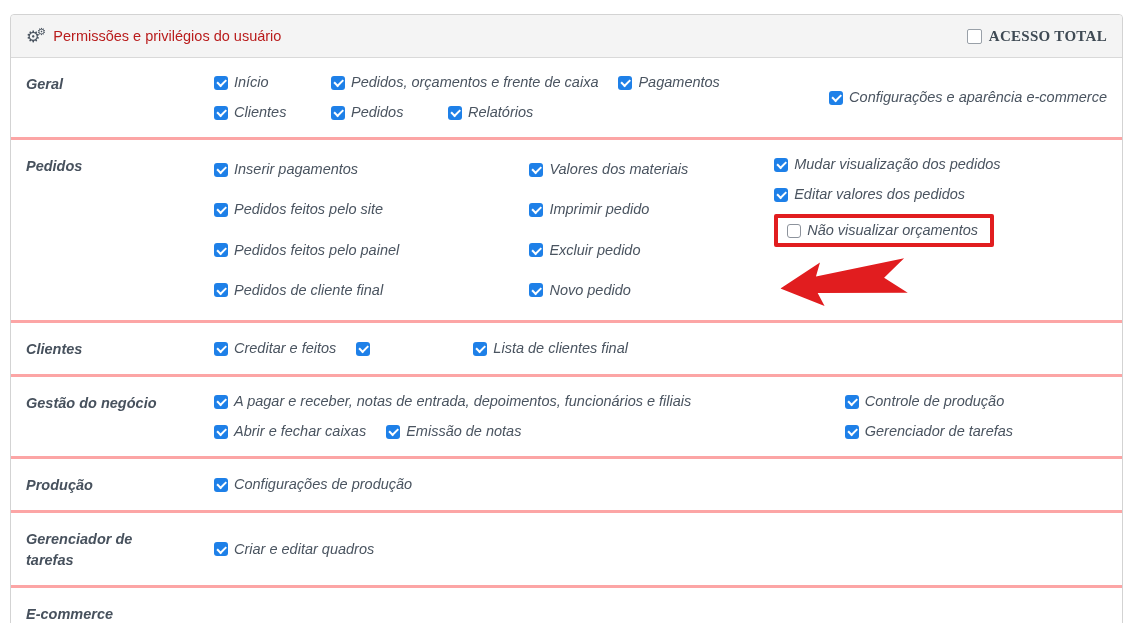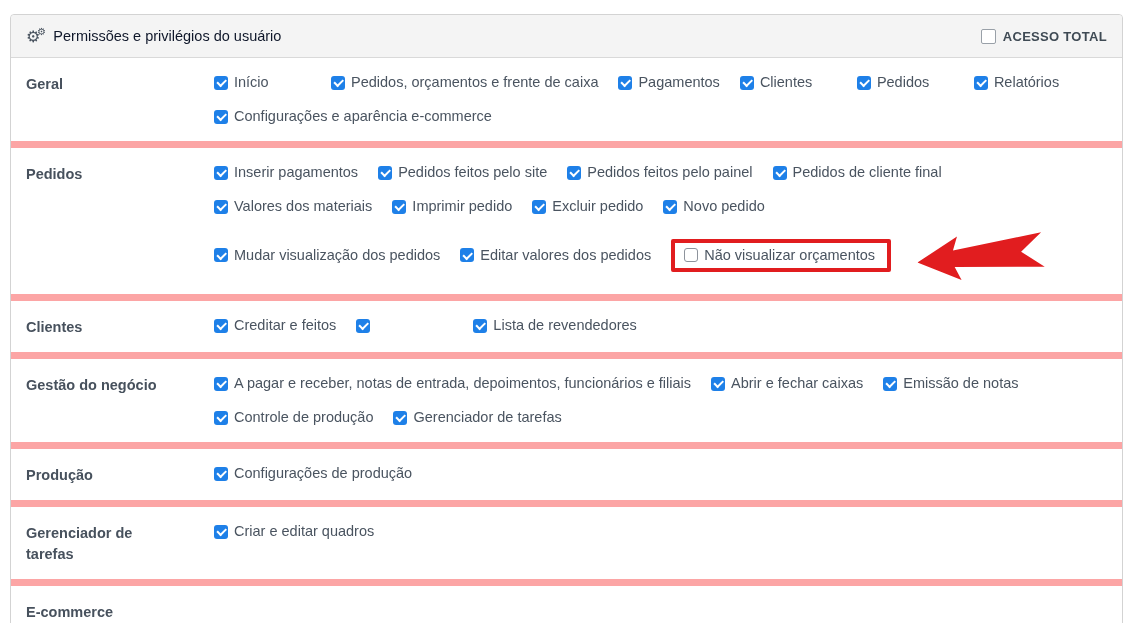--- a/index.html
+++ b/index.html
@@ -16,41 +16,41 @@
   }
   .panel-header {
     display:flex; align-items:center; justify-content:space-between;
     background:#f4f4f4; border-bottom:1px solid #d9d9d9;
     border-radius:4px 4px 0 0; padding:10px 15px; height:43px;
   }
   .header-left { display:flex; align-items:center; gap:7px; }
   .cogs { color:#4a5460; line-height:1; white-space:nowrap; font-family:"DejaVu Sans",sans-serif; }
   .cogs .g1 { font-size:16px; }
   .cogs .g2 { font-size:10px; margin-left:-3px; vertical-align:7px; display:inline-block; }
-  .panel-title { color:#0f172a; }
+  .panel-title { color:#b91c1c; }
   .total-access { display:flex; align-items:center; gap:7px; cursor:pointer; }
-  .total-access .ta-label { font-weight:bold; font-size:13px; letter-spacing:.3px; color:#3f4a54; }
+  .total-access .ta-label { font-weight:bold; font-size:15px; letter-spacing:.3px; color:#3f4a54;font-family:Liberation Serif, serif; }
   .cb {
     width:14px; height:14px; border-radius:3px; display:inline-block;
     position:relative; flex:none;
   }
   .cb.checked { background:var(--blue); }
   .cb.checked::after {
     content:""; position:absolute; left:3px; top:3.5px; width:7px; height:3.5px;
     border-left:2px solid #fff; border-bottom:2px solid #fff; transform:rotate(-45deg);
   }
   .cb.unchecked { background:#fff; border:1.5px solid #8d939c; }
   .cb.big { width:15px; height:15px; border-radius:2px; border:1.5px solid #99a0a8; }
   .rows { padding-bottom:13px; }
-  .row { display:flex; padding:14px 15px; border-bottom:7px solid #fca5a5; }
+  .row { display:flex; padding:14px 15px; border-bottom:3px solid #fca5a5;font-style:italic; }
   .row-label {
     width:155px; flex:none; margin-right:33px; font-weight:bold;
     color:var(--label); line-height:21px; padding-top:2px;
   }
-  .row-content { flex:1; display:flex; flex-direction:column; gap:13px; min-width:0; }
+  .row-content { flex:1; display:flex; flex-direction:row; gap:24px; min-width:0; }
   .line { display:flex; flex-wrap:wrap; column-gap:20px; row-gap:9px; align-items:center; min-height:21px; }
   .item { display:flex; align-items:center; gap:6px; min-width:97px; cursor:pointer; line-height:21px; }
   .item .item-text { white-space:nowrap; }
   .item.hl {
     border:4px solid var(--red); border-radius:2px;
     padding:2px 12px 2px 9px; min-width:0;
   }
   .arrow { flex:none; margin-left:6px; transform:rotate(-6deg); }
 </style>
 </head>
@@ -169,21 +169,21 @@
           <div class="line">
             <label class="item">
     <span class="cb checked"></span>
     <span class="item-text">Creditar e feitos</span>
   </label>
             <label class="item">
     <span class="cb checked"></span>
   </label>
             <label class="item">
     <span class="cb checked"></span>
-    <span class="item-text">Lista de revendedores</span>
+    <span class="item-text">Lista de clientes final</span>
   </label>
           </div>
         </div>
   </div>
       <div class="row">
     <div class="row-label">Gestão do negócio</div>
     <div class="row-content">
           <div class="line">
             <label class="item">
     <span class="cb checked"></span>

